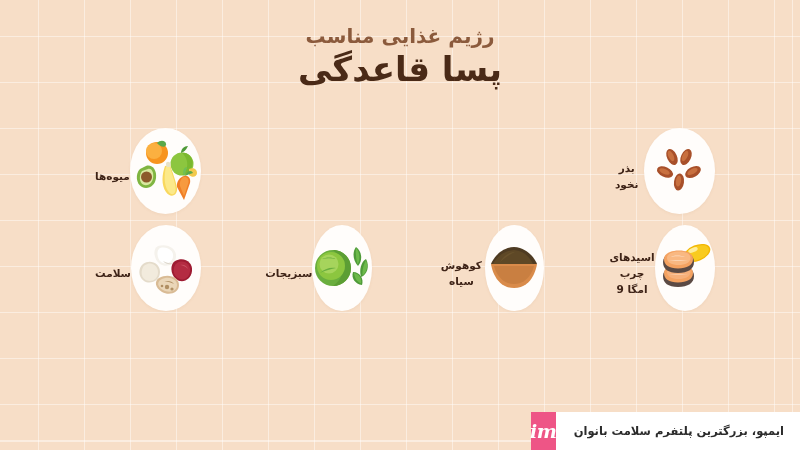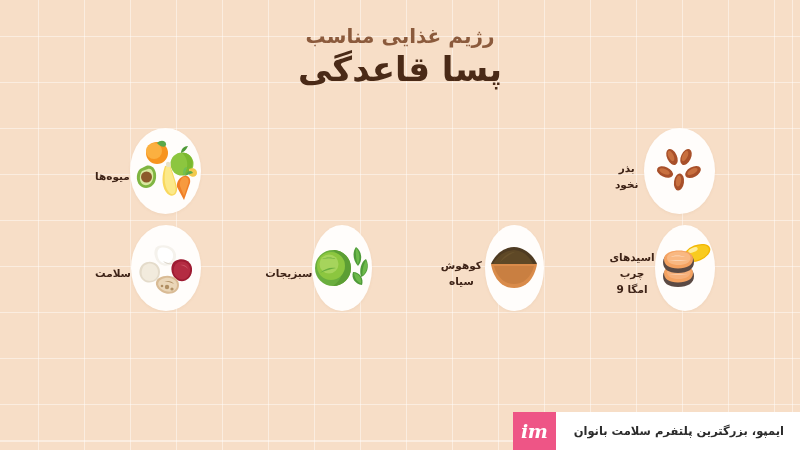--- a/index.html
+++ b/index.html
@@ -47,21 +47,21 @@
   .footer{
     position:absolute;right:0;bottom:0;height:38px;
     display:flex;align-items:stretch;
   }
   .footer-text-wrap{
     background:#FFFFFF;display:flex;align-items:center;
     padding:0 16px 1px 18px;
   }
   .footer-text{font-size:11.5px;color:#2B2B2B;font-weight:600;white-space:nowrap;}
   .logo{
-    width:43px;background:#EE5586;
+    width:25px;background:#EE5586;
     display:flex;align-items:center;justify-content:center;
   }
   .logo-text{
     color:#fff;font-style:italic;font-weight:bold;font-size:19px;
     font-family:"DejaVu Serif","Liberation Serif",serif;
     letter-spacing:-0.5px;
   }
   svg{display:block;}
 </style>
 </head>

